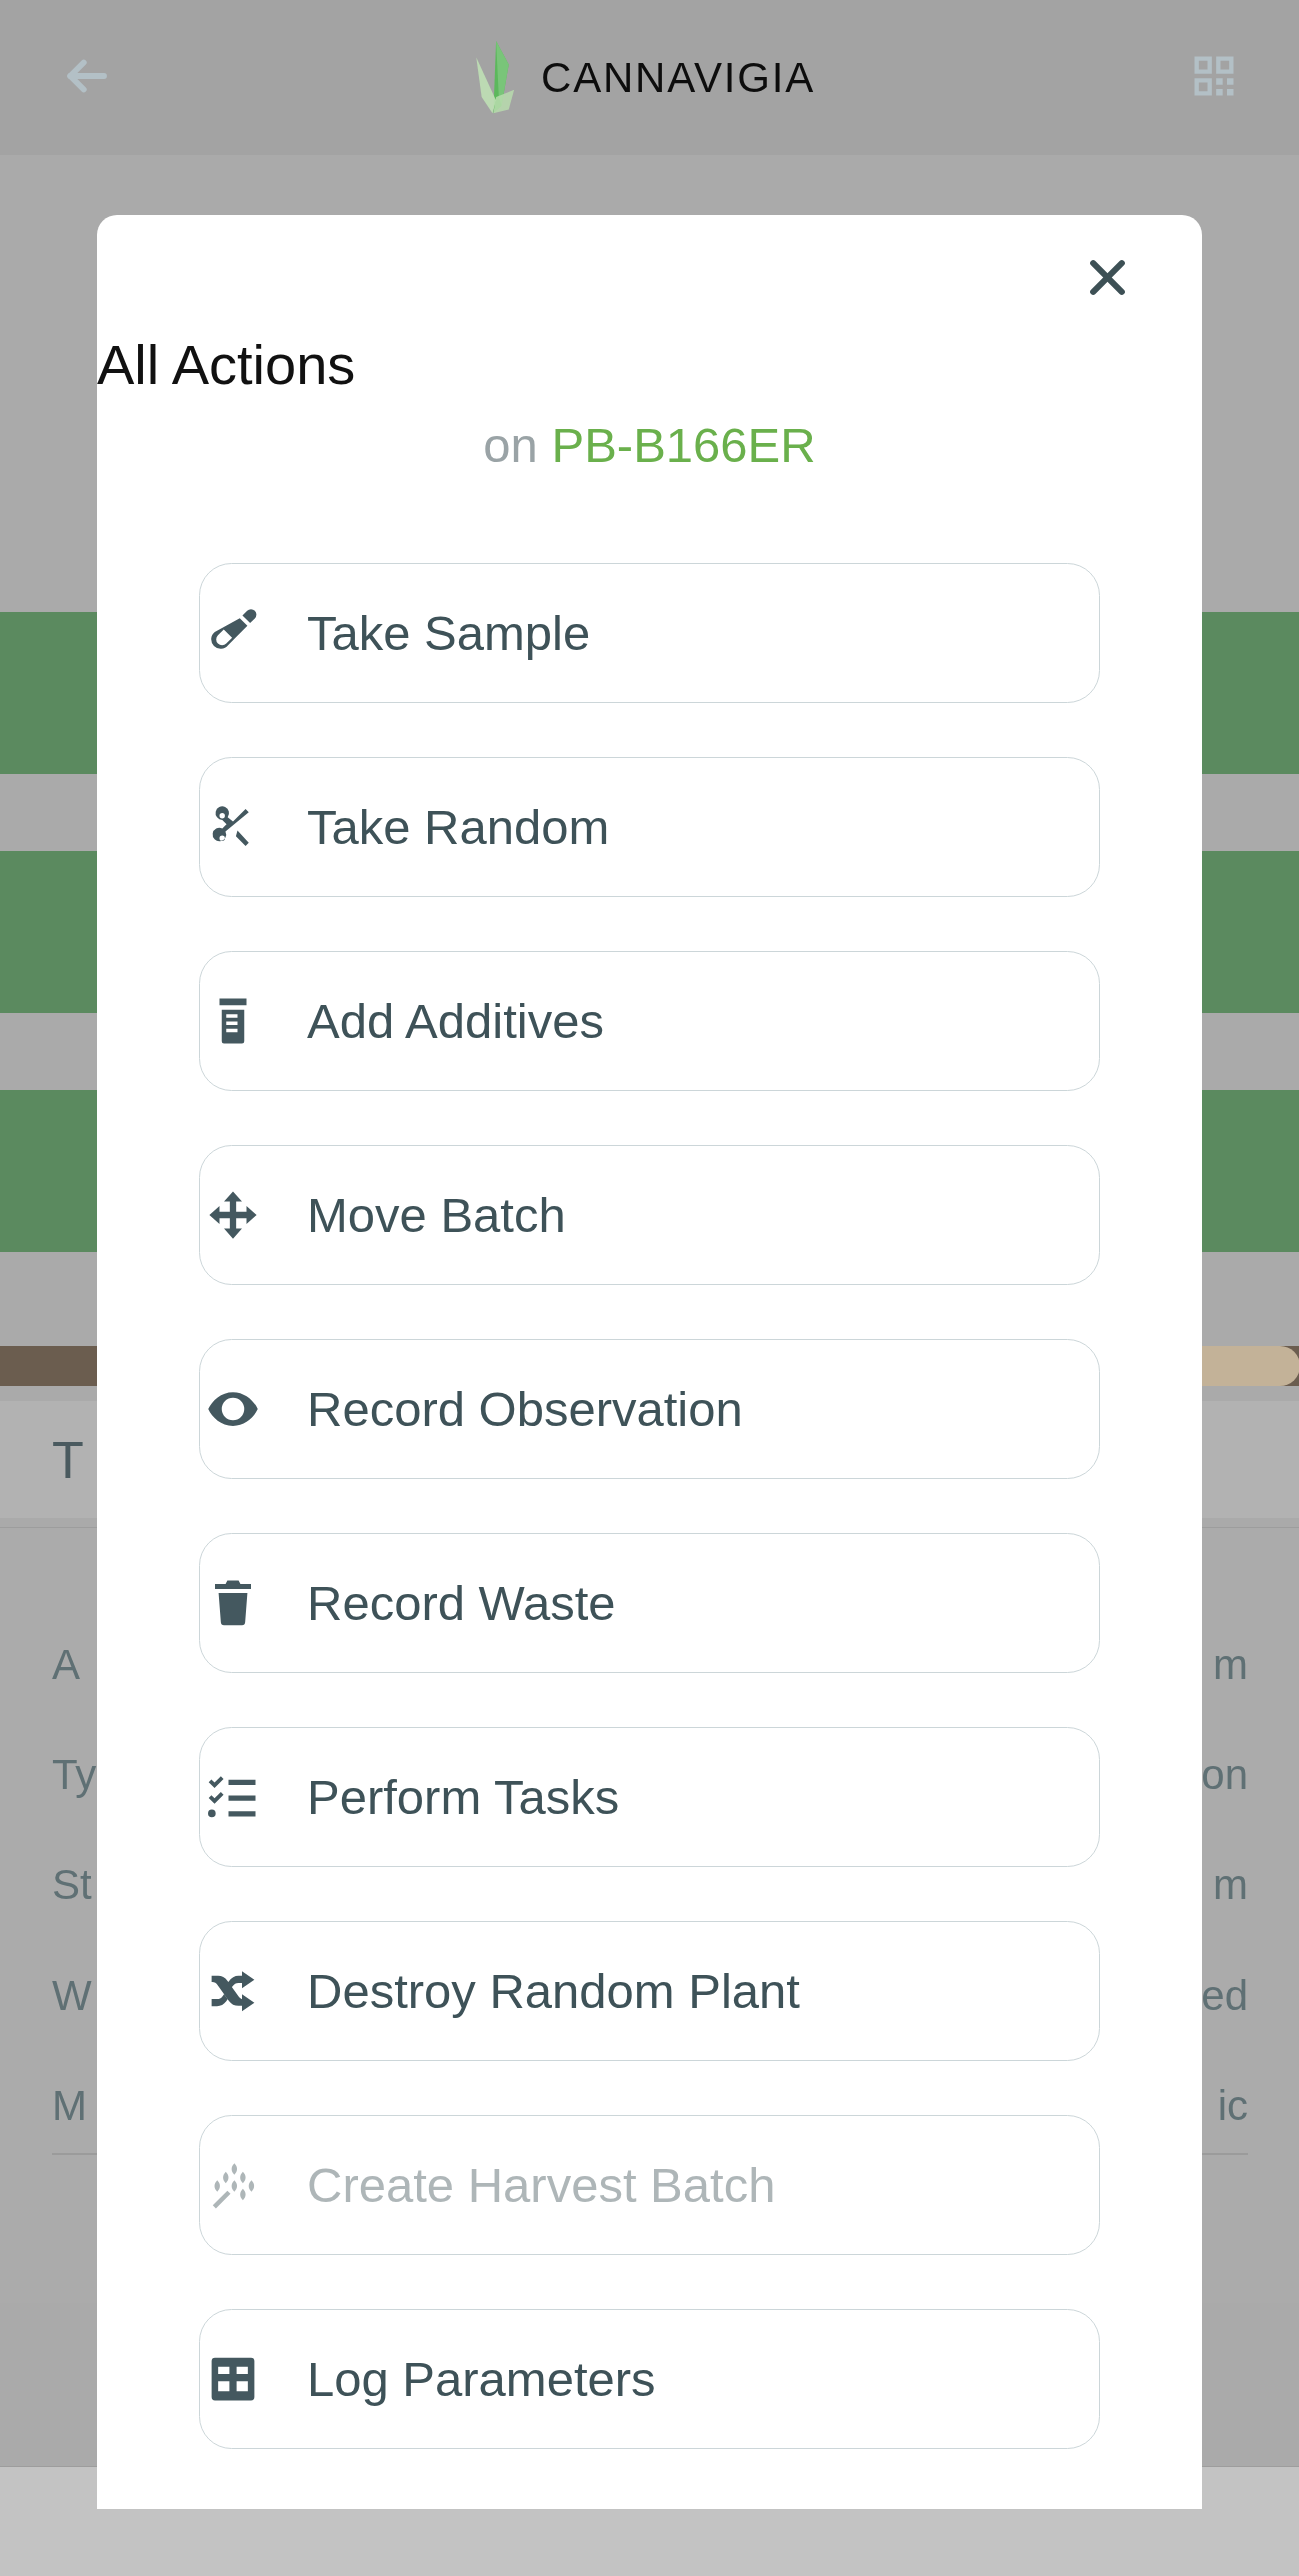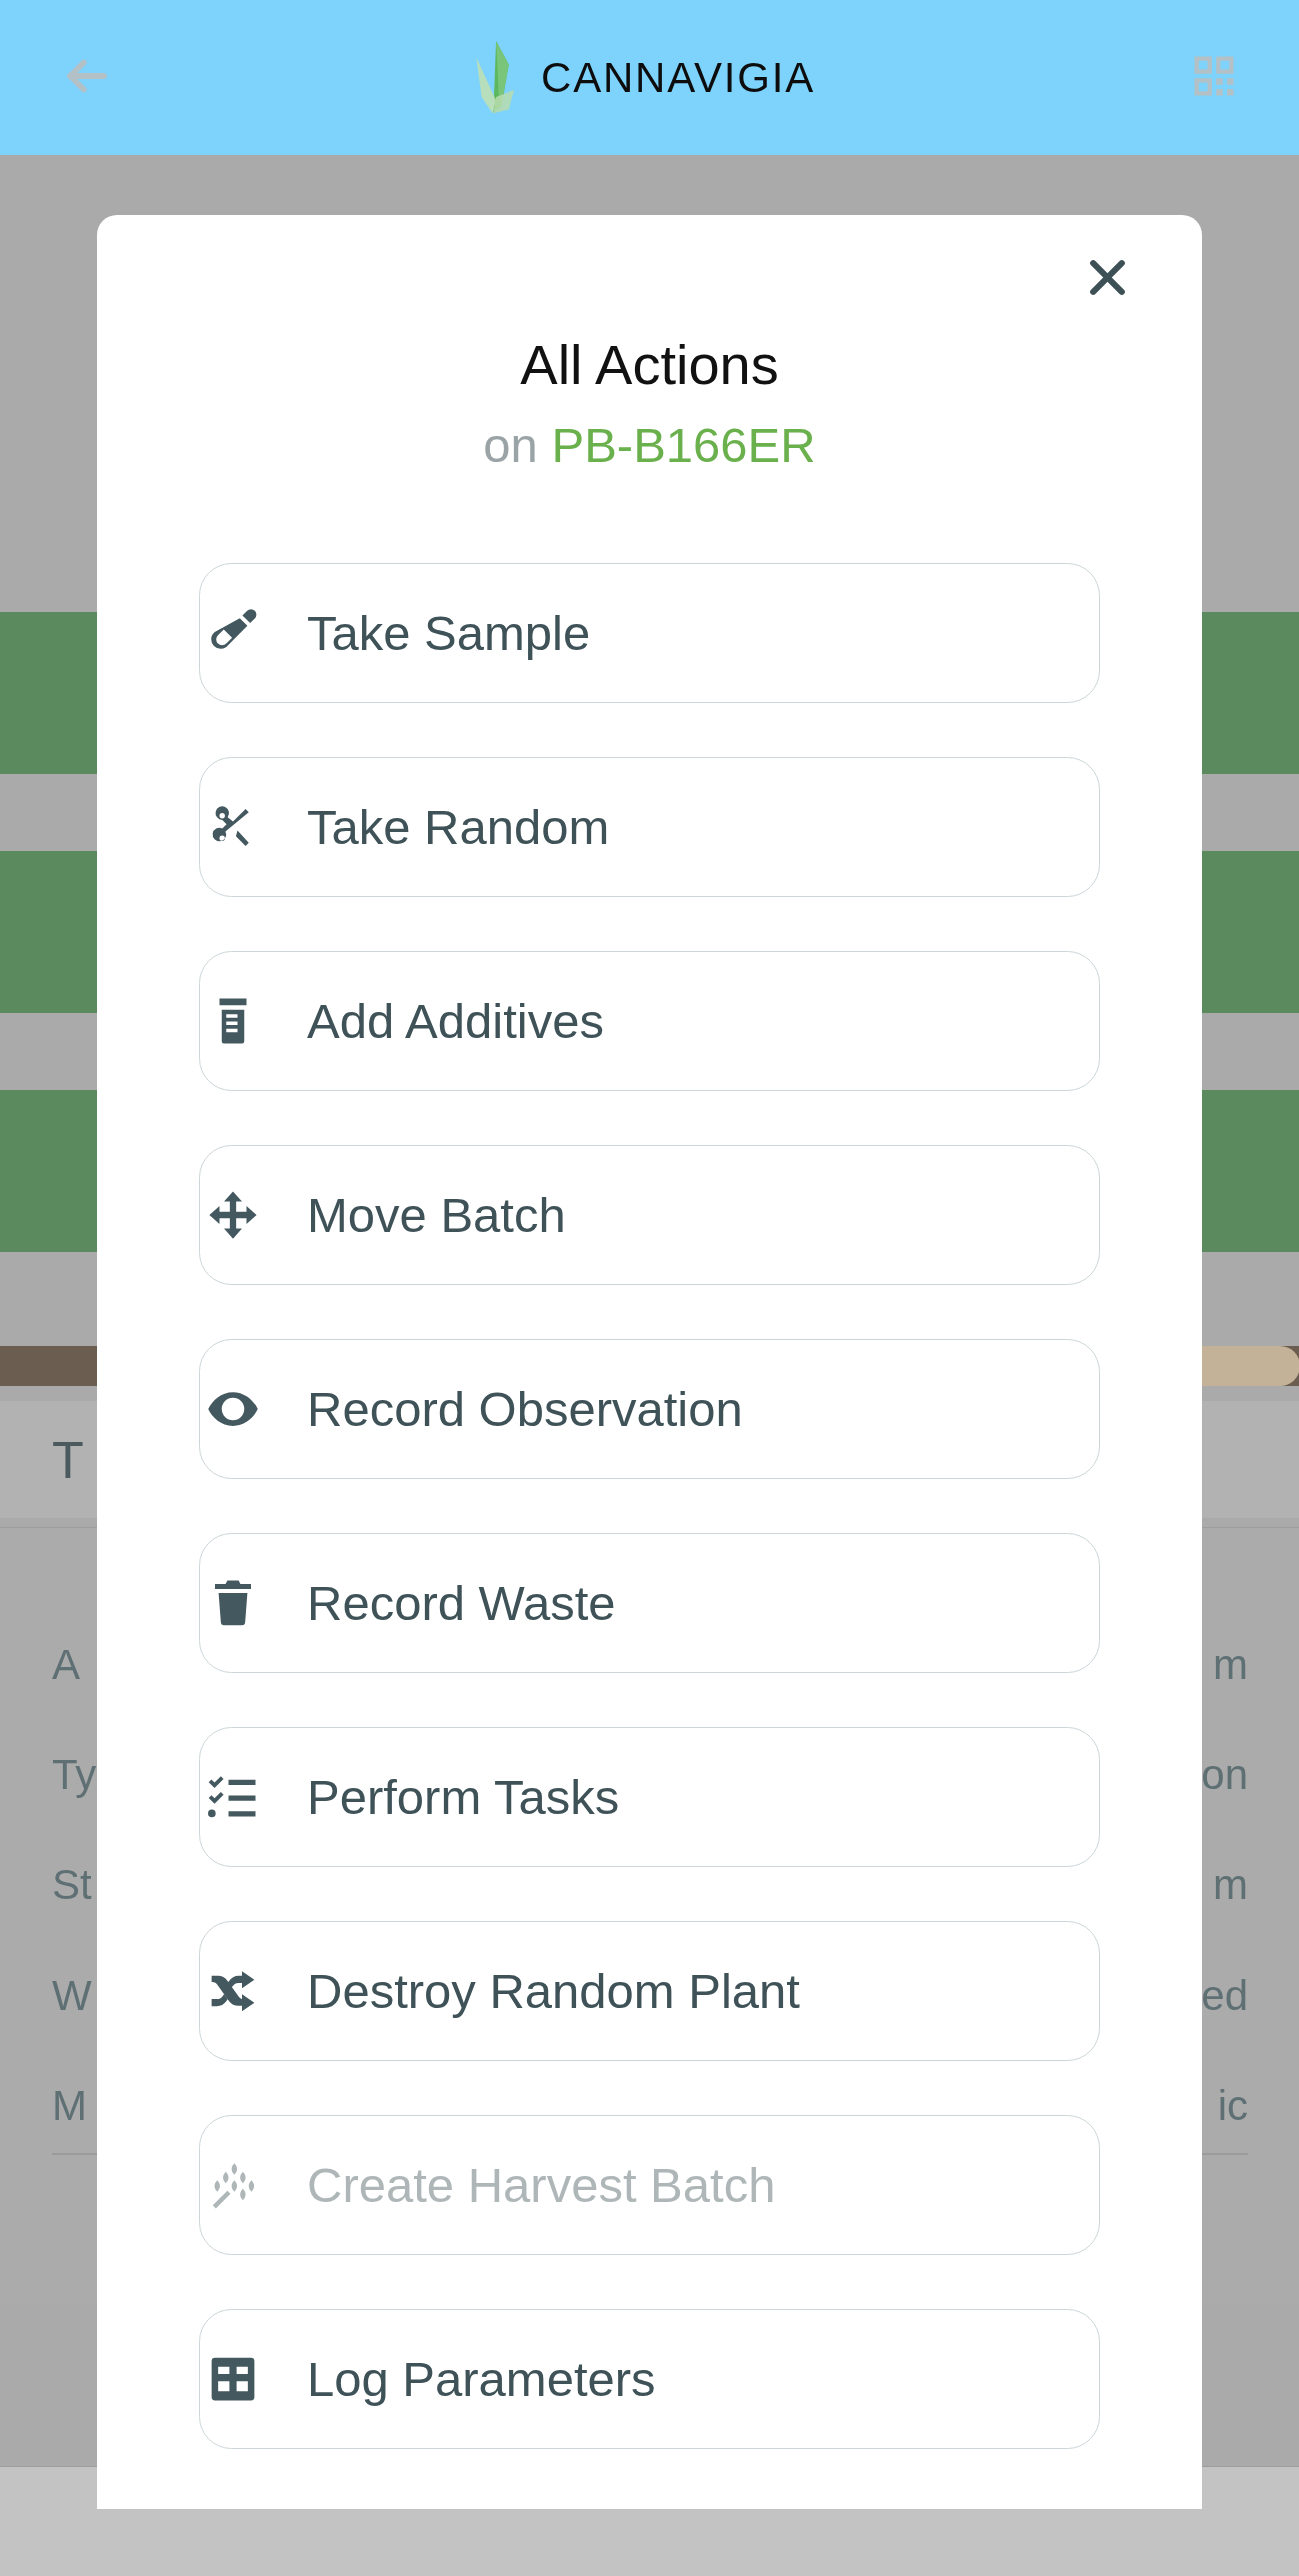--- a/index.html
+++ b/index.html
@@ -7,21 +7,21 @@
     width:1300px; height:2576px;
     font-family:"Liberation Sans", sans-serif;
     background:#ffffff;
     overflow:hidden;
   }
   .screen { position:relative; width:1300px; height:2576px; background:#ffffff; }
 
   
   .appbar {
     position:absolute; top:0; left:0; width:1300px; height:155px;
-    background:#7dd3fc; display:flex; align-items:center;
+    background:#a3a3a3; display:flex; align-items:center;
     justify-content:space-between; padding:0 47px; z-index:5;
   }
   .back-btn { width:78px; height:78px; display:flex; align-items:center; justify-content:center; }
   .logo-wrap { display:flex; align-items:center; gap:16.2px; margin-left:-16.2px; }
   .logo-mark { width:56px; height:74px; position:relative; }
   .logo-text {
     font-size:42px; letter-spacing:1.8px; color:#0d0d0d;
     font-family:"Liberation Sans", sans-serif; font-weight:400;
   }
   .qr-btn { width:78px; height:78px; display:flex; align-items:center; justify-content:center; }
@@ -81,21 +81,21 @@
   
   .modal {
     position:absolute; left:97px; top:215px; width:1105px; height:2294px;
     background:#ffffff; border-radius:20px 20px 0 0; z-index:10; overflow:hidden;
   }
   .modal-close {
     position:absolute; right:60px; top:29px; width:69px; height:69px;
     display:flex; align-items:center; justify-content:center;
   }
   .modal-title {
-    margin-top:117px; text-align:center; font-size:56px; color:#111111; font-weight:400;
+    margin-top:117px; font-size:56px; color:#111111; font-weight:400;
   }
   .modal-sub {
     margin-top:20px; text-align:center; font-size:49px; font-weight:400;
   }
   .modal-sub .on { color:#9aa3a6; }
   .modal-sub .code { color:#6ab04c; }
 
   .actions { margin-top:90px; padding:0 102px; }
   .action-btn {
     position:relative; height:140px; margin-bottom:54px;

